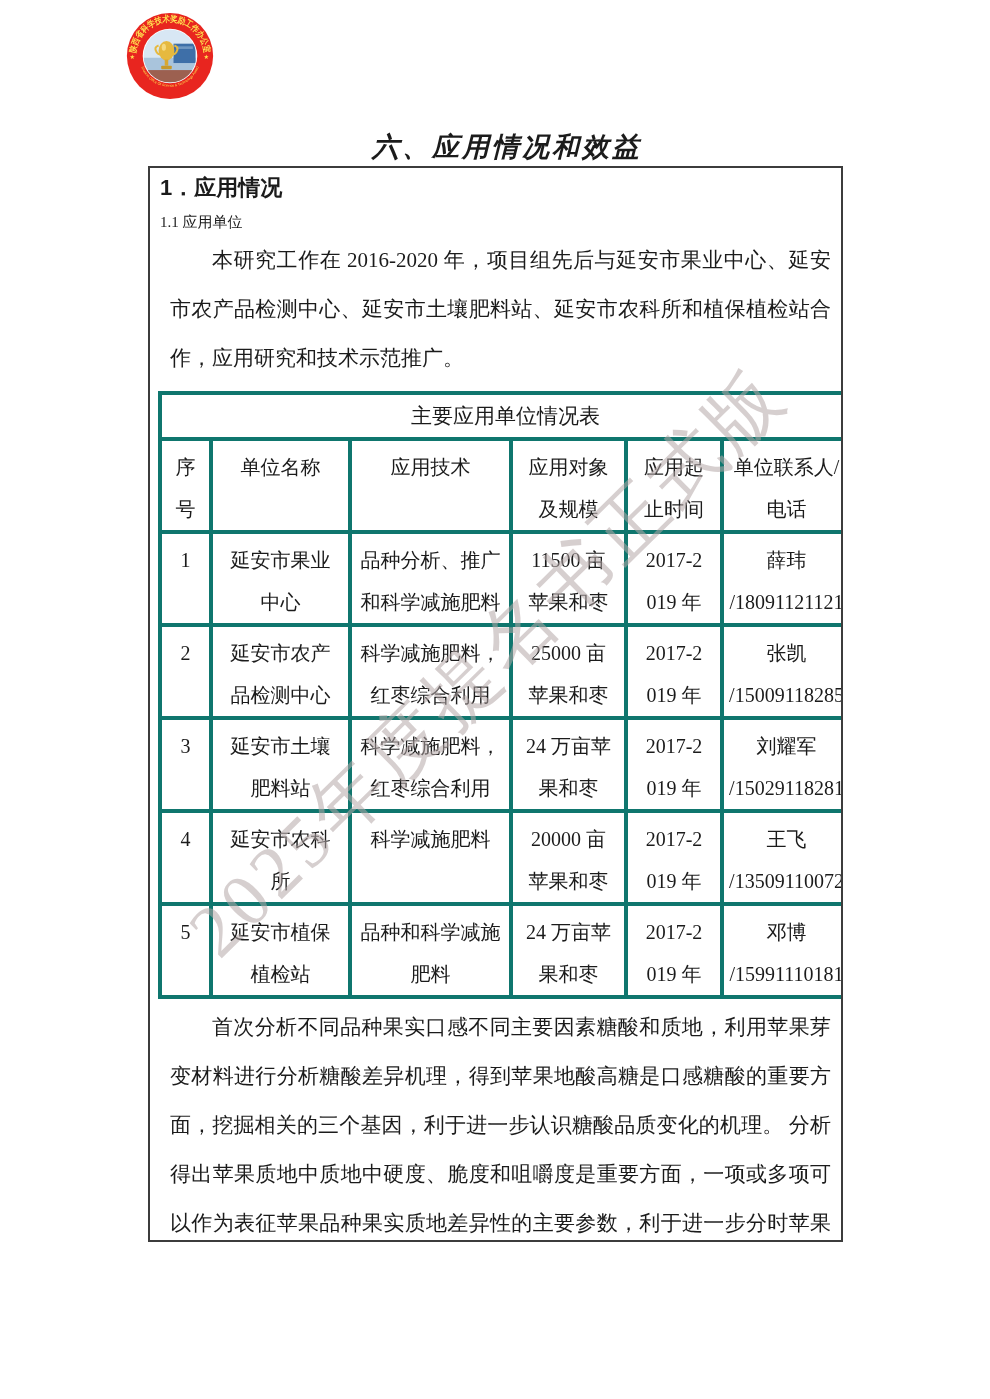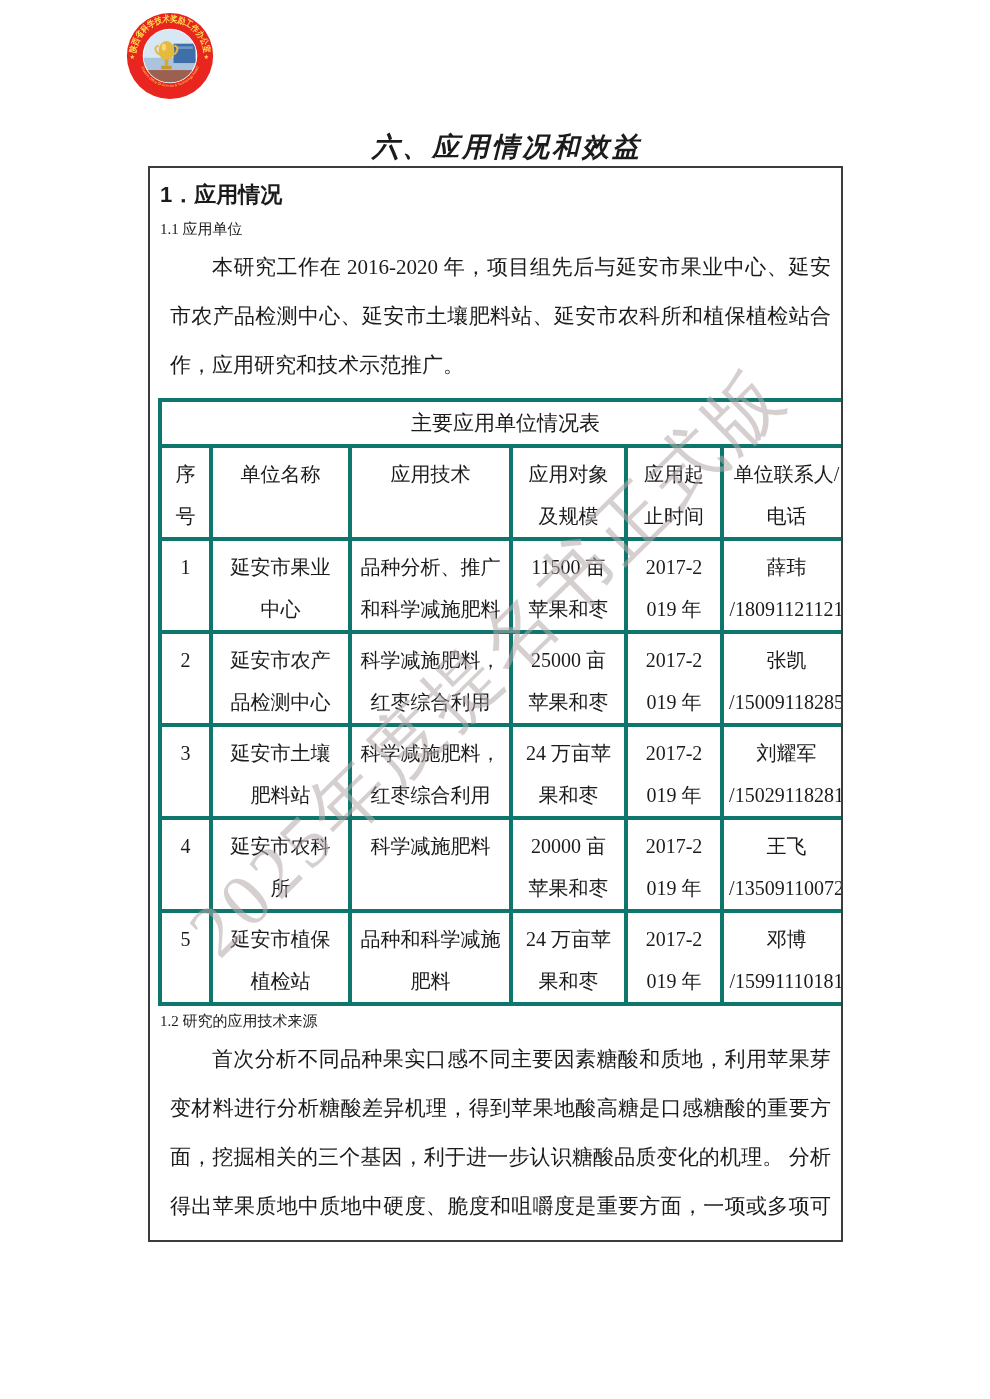--- a/index.html
+++ b/index.html
@@ -10,21 +10,21 @@
     margin:0 auto;
   }
   .seal { position:absolute; left:126px; top:12px; width:88px; height:88px; }
   .doc-title {
     position:absolute; top:129px; left:12px; width:100%; text-align:center;
     font-family:"Liberation Sans", sans-serif;
     font-size:27px; font-weight:bold; letter-spacing:3px;font-style:italic;
   }
   .content-box {
     position:absolute; left:148px; top:166px; width:695px; height:1076px;
-    border:2px solid #3c3c3c; padding:8px 8px 0 8px; overflow:hidden;
+    border:2px solid #3c3c3c; padding:1px 8px 0 8px; overflow:hidden;
   }
   .h-bold {
     font-family:"Liberation Sans", sans-serif;
     font-size:22px; font-weight:bold; margin:4px 0 10px 2px;
   }
   .h-sub { font-size:15px; margin:6px 0 4px 2px; }
   .para {
     font-size:21px; line-height:49px; text-align:justify;
     text-indent:2em; margin:2px 2px 6px 12px;
   }
@@ -336,17 +336,16 @@
         <td>
               <div class="cell-pad">
           <div class="cell-line">邓博</div>
           <div class="cell-line">/15991110181</div>
               </div>
             </td>
       </tr>
     </tbody>
       </table>
 
-    <div class="h-sub">1.2 研究的应用技术来源</div>
     <div class="para">首次分析不同品种果实口感不同主要因素糖酸和质地，利用苹果芽变材料进行分析糖酸差异机理，得到苹果地酸高糖是口感糖酸的重要方面，挖掘相关的三个基因，利于进一步认识糖酸品质变化的机理。 分析得出苹果质地中质地中硬度、脆度和咀嚼度是重要方面，一项或多项可以作为表征苹果品种果实质地差异性的主要参数，利于进一步分时苹果质地品质。对红枣果实发育自交不亲和基因定位分析，基因 ZjACO 对枣果实成熟有较大贡献，进而影响果实品</div>
 
   </div>
 </div>
 
 </body></html>

